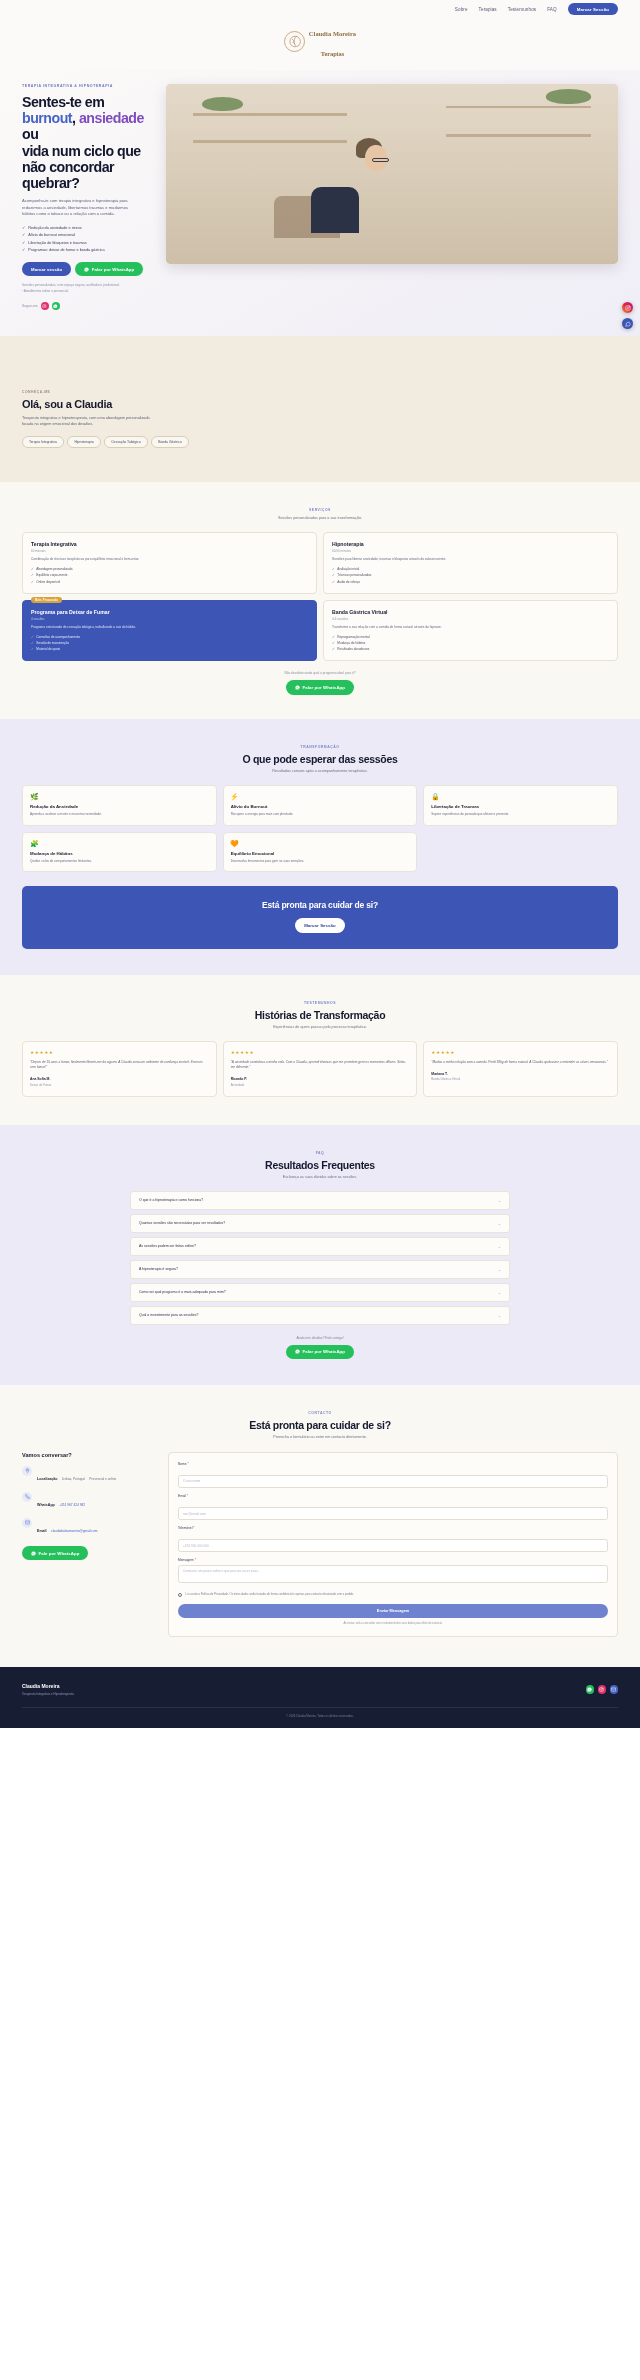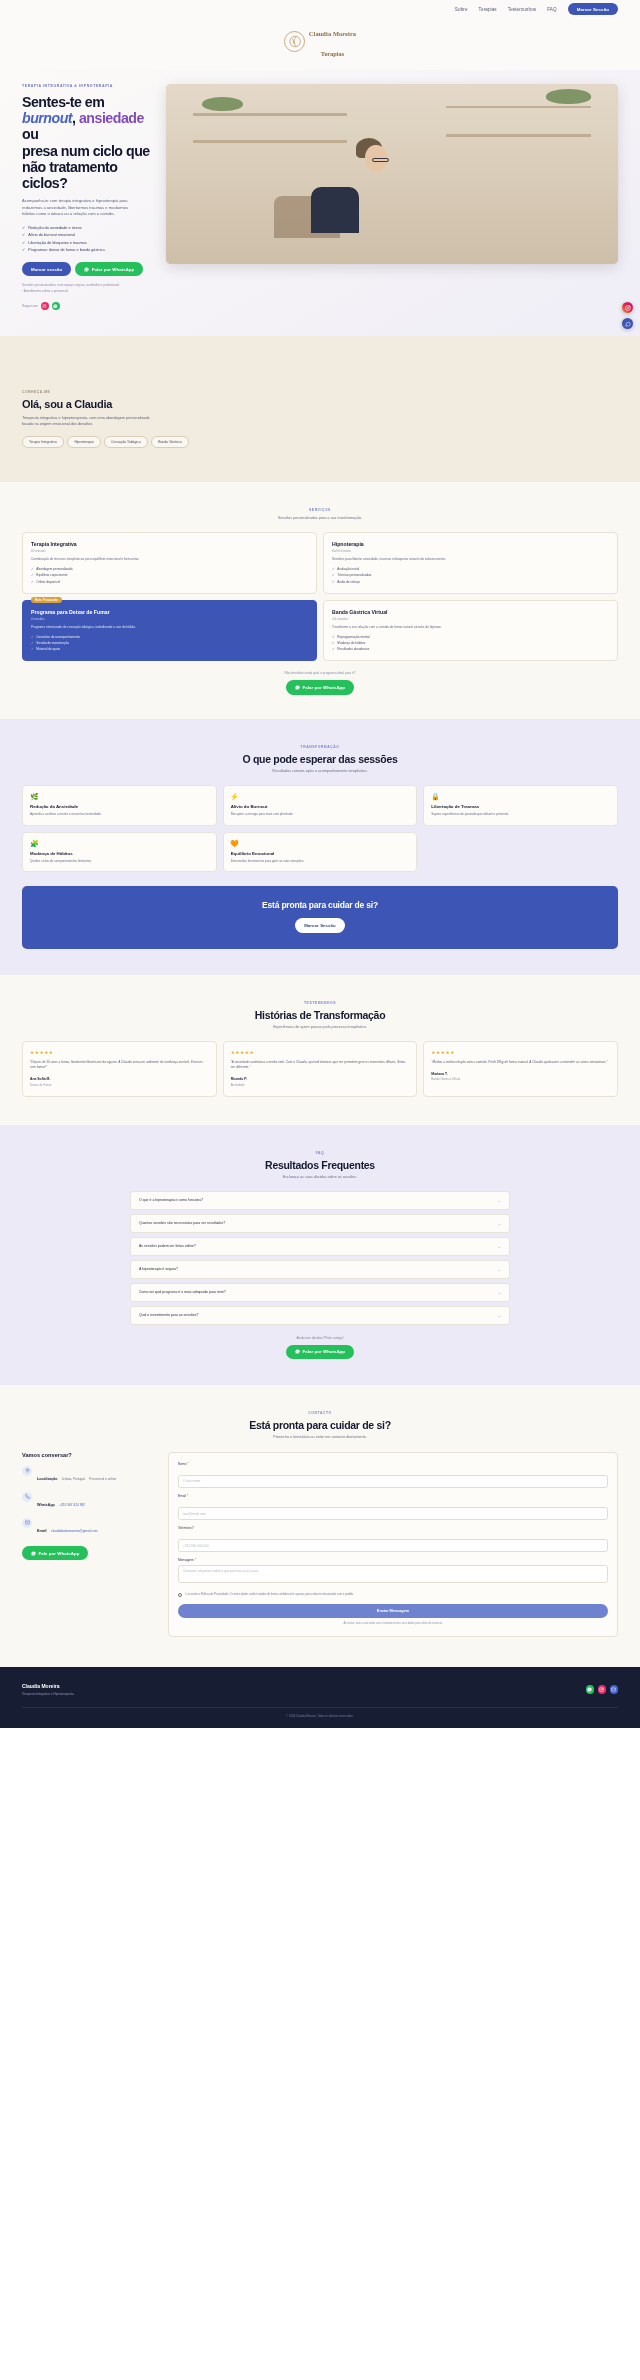--- a/index.html
+++ b/index.html
@@ -72,21 +72,21 @@
   }
   .hero-left { width: 128px; flex: none; }
   .eyebrow {
     font-size: 3.6px; letter-spacing: .55px; font-weight: 700;
     color: #6f77c4; text-transform: uppercase; margin-bottom: 6px;
   }
   .hero-h1 {
     font-size: 14.2px; line-height: 1.14; font-weight: 800;
     letter-spacing: -.5px; color: #12162e;
   }
-  .hero-h1 .c-burnout { color: #4763c8; font-style: italic; }
+  .hero-h1 .c-burnout { color: #4763c8; }
   .hero-h1 .c-ans { color: #7f4bbf; }
   .hero-p {
     margin-top: 7px; font-size: 4.1px; line-height: 1.62; color: #5d6280;
     max-width: 118px;
   }
   .hero-list { margin-top: 8px; display: flex; flex-direction: column; gap: 3.4px; }
   .hero-list li { list-style: none; display: flex; align-items: center; gap: 3px;
     font-size: 3.8px; color: #3c4160; }
   .chk { color: #3d55b5; font-size: 4px; line-height: 1; }
   .hero-btns { margin-top: 10px; display: flex; gap: 4px; align-items: center; }
@@ -329,23 +329,23 @@
       <span class="brand-sub">Terapias</span>
     </span>
   </div>
 
   <section class="hero">
     <div class="hero-left">
       <div class="eyebrow">TERAPIA INTEGRATIVA &amp; HIPNOTERAPIA</div>
       <h1 class="hero-h1">
         <span>Sentes-te em</span><br>
         <span class="c-burnout">burnout</span><span>, </span><span class="c-ans">ansiedade</span><span> ou</span><br>
-        <span>presa num ciclo que</span><br>
-        <span>não tratamento</span><br>
-        <span>ciclos?</span>
+        <span>vida num ciclo que</span><br>
+        <span>não concordar</span><br>
+        <span>quebrar?</span>
       </h1>
       <p class="hero-p">Acompanho-te com terapia integrativa e hipnoterapia para reduzirmos a ansiedade, libertarmos traumas e mudarmos hábitos como o tabaco ou a relação com a comida.</p>
       <ul class="hero-list">
         <li>
             <span class="chk">✓</span>
             <span>Redução da ansiedade e stress</span>
           </li>
         <li>
             <span class="chk">✓</span>
             <span>Alívio do burnout emocional</span>

